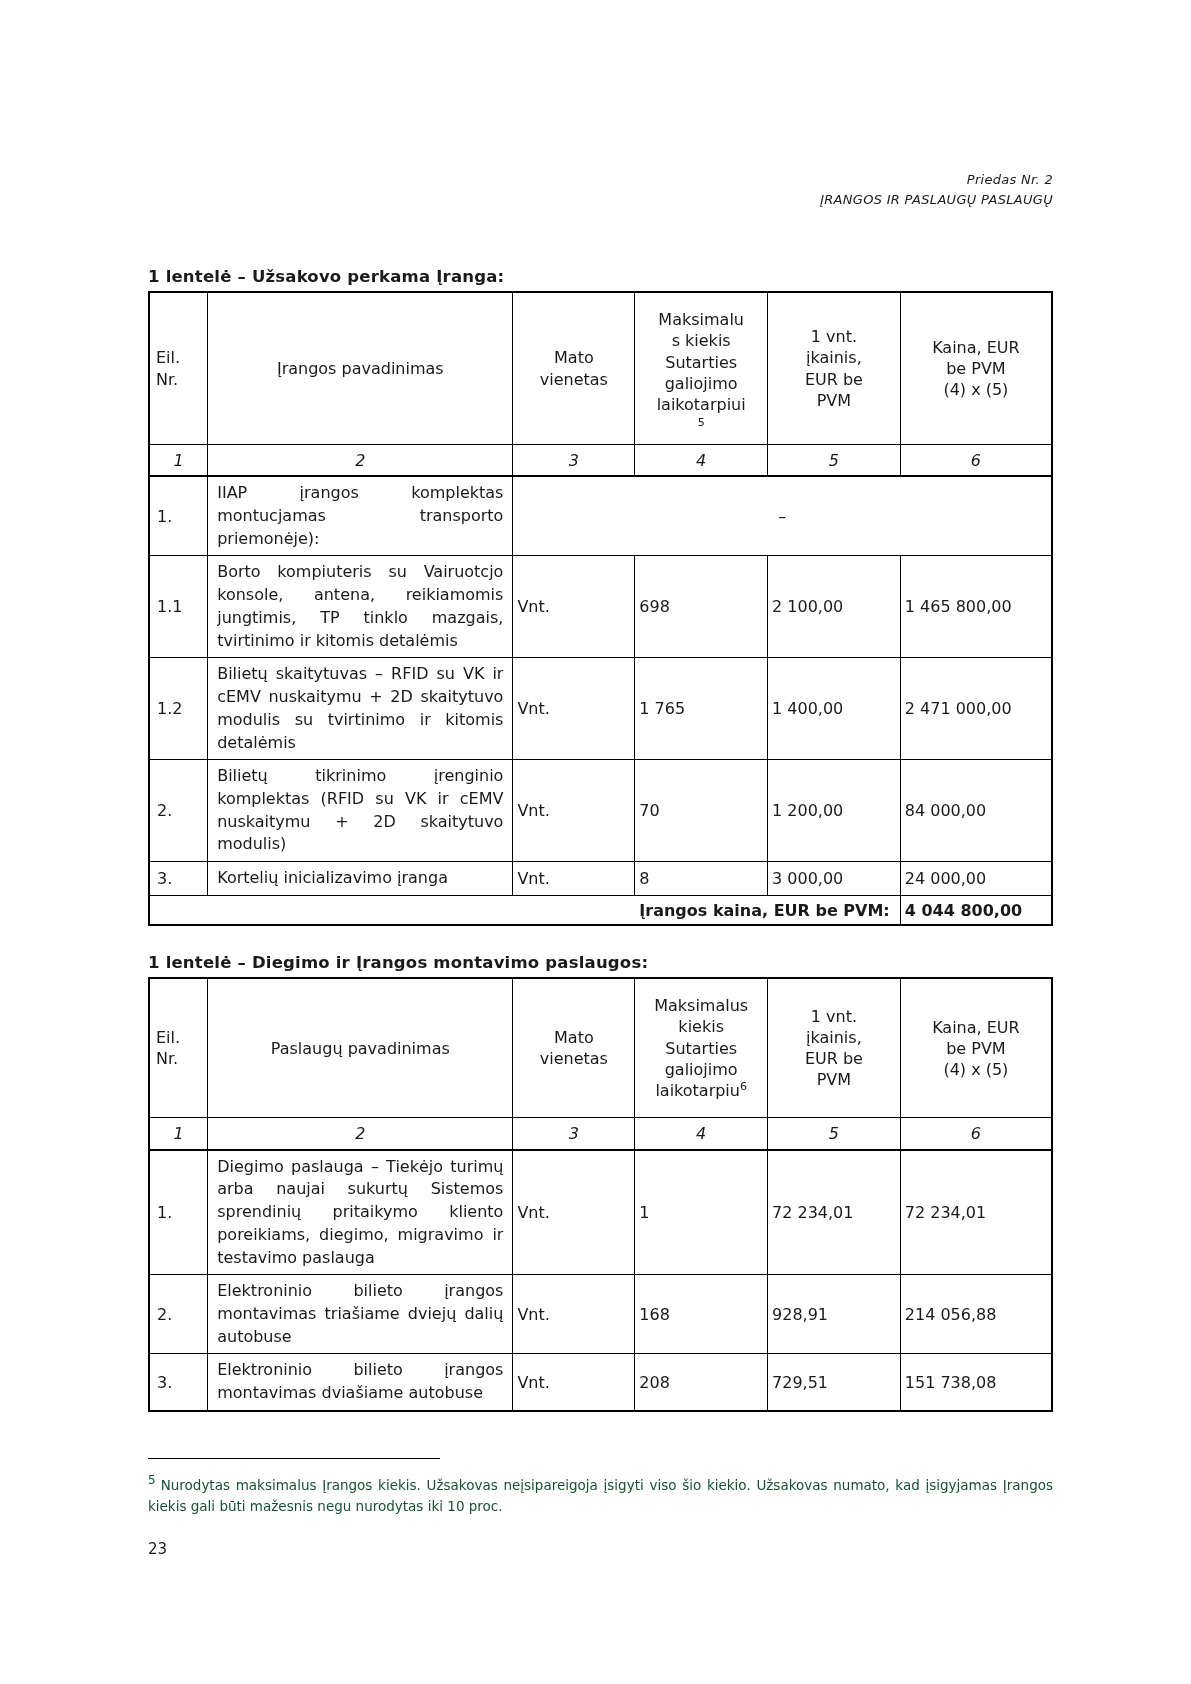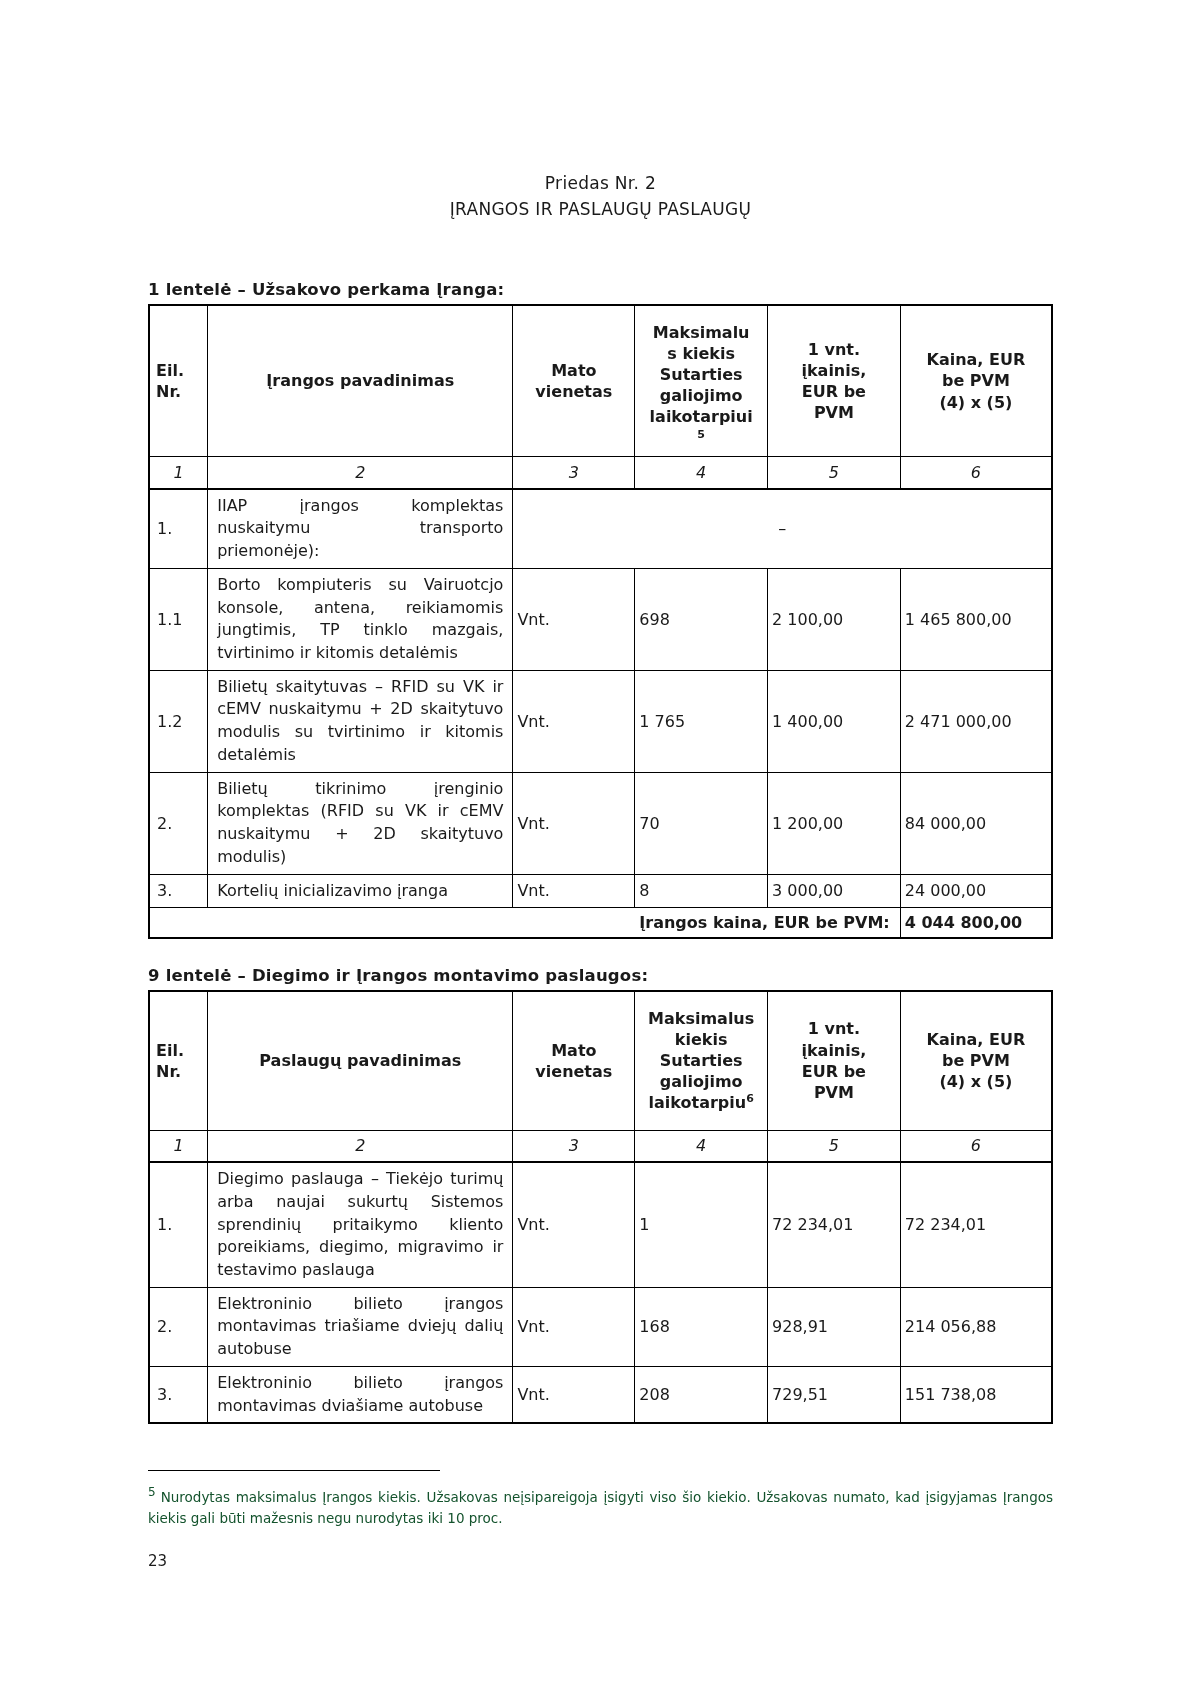--- a/index.html
+++ b/index.html
@@ -10,21 +10,21 @@
     margin: 0 auto;
     font-family: "DejaVu Sans", sans-serif;
     color: #1a1a1a;
   }
   .page {
     width: 1191px;
     height: 1684px;
     padding: 170px 138px 0 148px;
     position: relative;
   }
-  .doc-title { text-align: center; font-size: 17px; line-height: 1.55; letter-spacing: .3px; }
+  .doc-title { text-align: right; font-size: 13px; line-height: 1.55; letter-spacing: .3px; font-style: italic; }
   .caption {
     font-weight: bold;
     font-size: 16.5px;
     margin-top: 57px;
     margin-bottom: 5px;
     letter-spacing: .2px;
   }
   .caption2 { margin-top: 27px; }
   table.t {
     width: 100%;
@@ -37,21 +37,21 @@
     vertical-align: middle;
     font-size: 16px;
   }
   col.c1 { width: 6.5%; }
   col.c2 { width: 33.8%; }
   col.c3 { width: 13.5%; }
   col.c4 { width: 14.7%; }
   col.c5 { width: 14.7%; }
   col.c6 { width: 16.8%; }
   table.t th {
-    font-weight: bold;
+    font-weight: normal;
     text-align: center;
     padding: 16px 5px;
     line-height: 1.32;
     white-space: pre-line;
     height: 130px;
   }
   table.t th:first-child { text-align: left; padding-left: 6px; }
   sup.sup-block { display: block; font-size: 11px; line-height: 1; margin-top: 2px; }
   sup.sup-inline { font-size: 11px; }
   tr.nums td { text-align: center; font-style: italic; padding: 4px 2px; border-bottom-width: 2px; height: 32px; }
@@ -124,21 +124,21 @@
       <tr class="nums">
         <td>1</td>
         <td>2</td>
         <td>3</td>
         <td>4</td>
         <td>5</td>
         <td>6</td>
       </tr>
       <tr>
         <td class="nr">1.</td>
-        <td class="name">IIAP įrangos komplektas nuskaitymu transporto priemonėje):</td>
+        <td class="name">IIAP įrangos komplektas montucjamas transporto priemonėje):</td>
         <td class="dash" colspan="4">–</td>
       </tr>
       <tr>
         <td class="nr">1.1</td>
         <td class="name">Borto kompiuteris su Vairuotcjo konsole, antena, reikiamomis jungtimis, TP tinklo mazgais, tvirtinimo ir kitomis detalėmis</td>
         <td class="c">Vnt.</td>
         <td class="c">698</td>
         <td class="c">2 100,00</td>
         <td class="c">1 465 800,00</td>
       </tr>
@@ -166,21 +166,21 @@
         <td class="c">3 000,00</td>
         <td class="c">24 000,00</td>
       </tr>
       <tr class="total">
         <td class="total-label" colspan="5">Įrangos kaina, EUR be PVM:</td>
         <td class="total-value">4 044 800,00</td>
       </tr>
     </tbody>
   </table>
 
-  <p class="caption caption2">9 lentelė – Diegimo ir Įrangos montavimo paslaugos:</p>
+  <p class="caption caption2">1 lentelė – Diegimo ir Įrangos montavimo paslaugos:</p>
 
   <table class="t">
     <colgroup>
       <col class="c1">
         <col class="c2">
         <col class="c3">
         <col class="c4">
         <col class="c5">
         <col class="c6">
     </colgroup>

